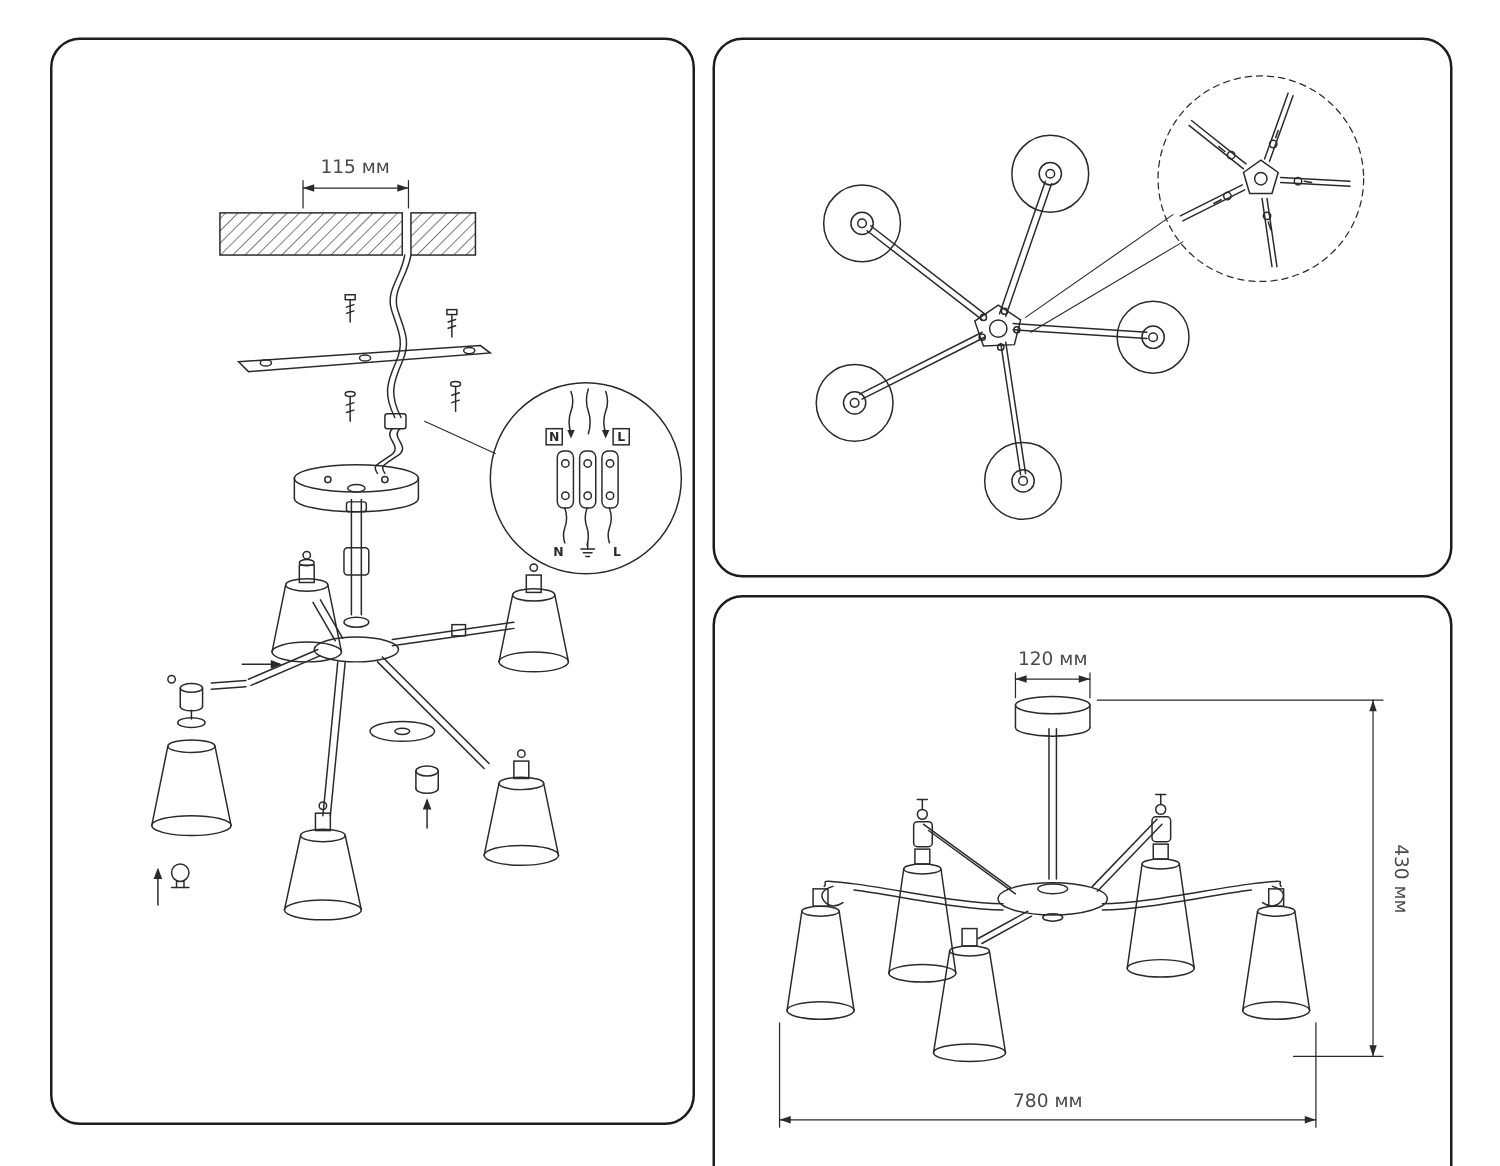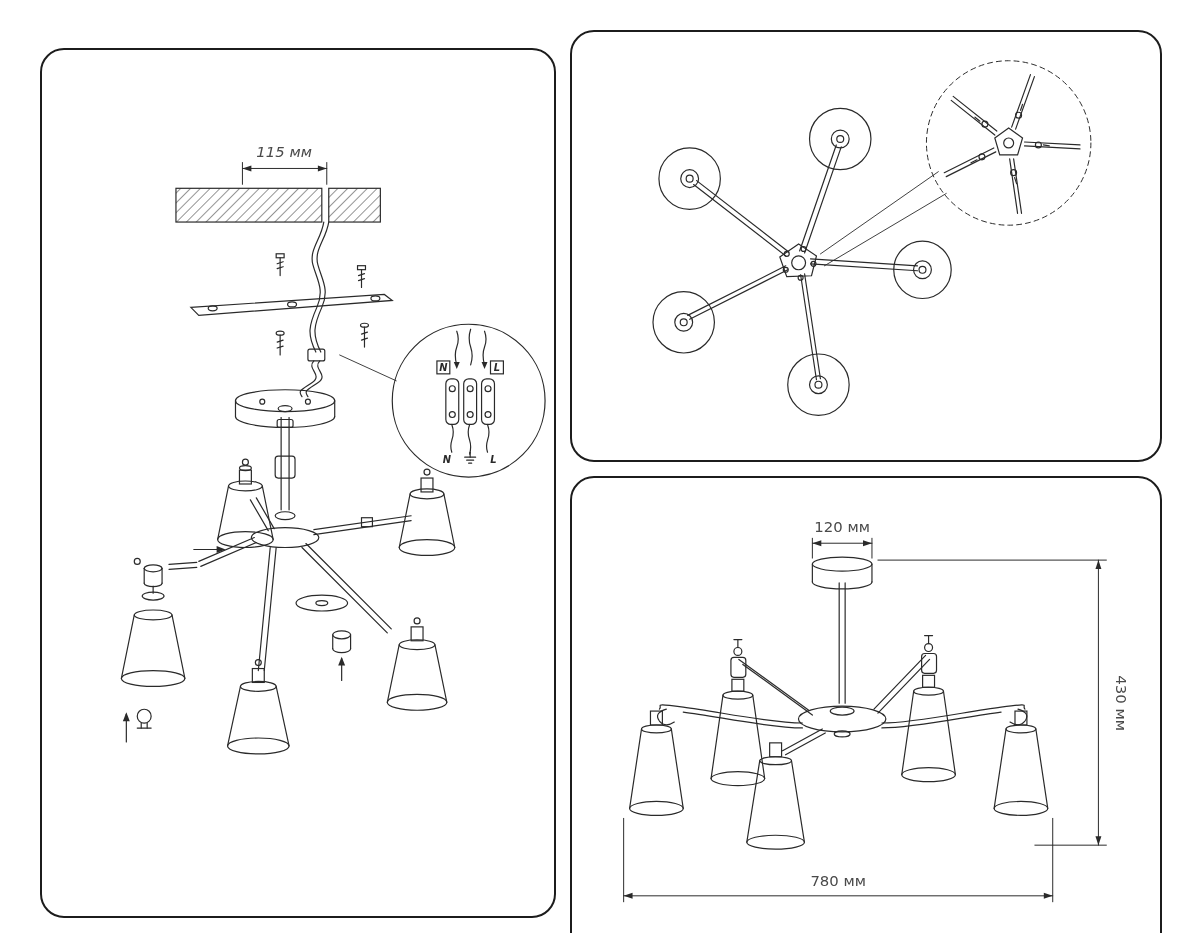--- a/index.html
+++ b/index.html
@@ -1,19 +1,19 @@
 <!DOCTYPE html>
 <html><head>
 <meta charset="utf-8">
 <style>
   html,body{margin:0;padding:0;background:#ffffff;}
   #stage{position:relative;width:1200px;height:933px;background:#ffffff;overflow:hidden;
          font-family:"DejaVu Sans", sans-serif;}
   .panel{position:absolute;border:2px solid #1c1c1c;border-radius:24px;background:#ffffff;box-sizing:border-box;}
-  #panel-install{left:40px;top:48px;width:516px;height:870px;font-style:italic;}
+  #panel-install{left:40px;top:30px;width:516px;height:870px;}
   #panel-topview{left:570px;top:30px;width:592px;height:432px;}
   #panel-sideview{left:570px;top:476px;width:592px;height:494px;}
   .panel svg{display:block;width:100%;height:100%;}
   svg *{stroke:#2a2a2a;fill:none;stroke-width:1.2;stroke-linecap:round;}
   .thin{stroke-width:0.9;}
   .hatch{fill:url(#hatchA);}
   .hatch2{stroke-width:1;}
   .arrow{fill:#2a2a2a;stroke:none;}
   .dashed{stroke-dasharray:5 4;stroke-width:1;}
   .dim{stroke-width:1;}

